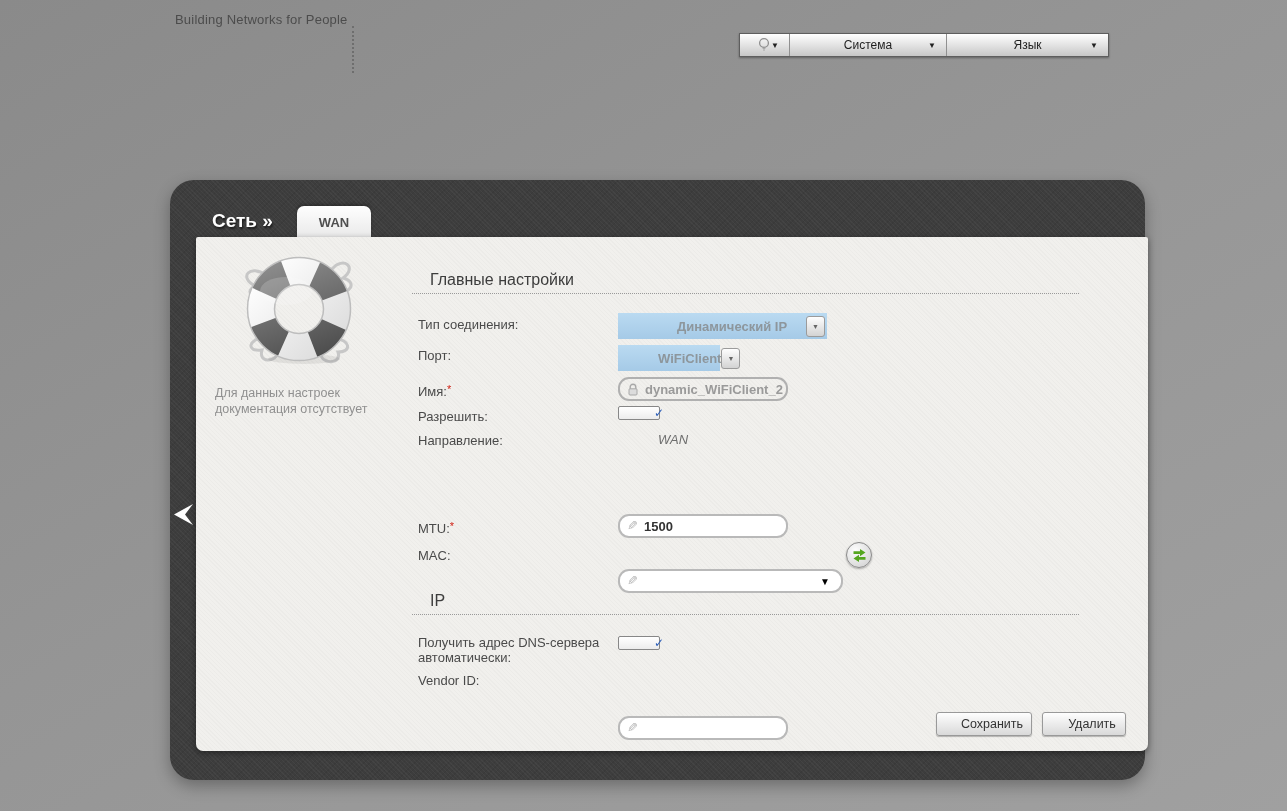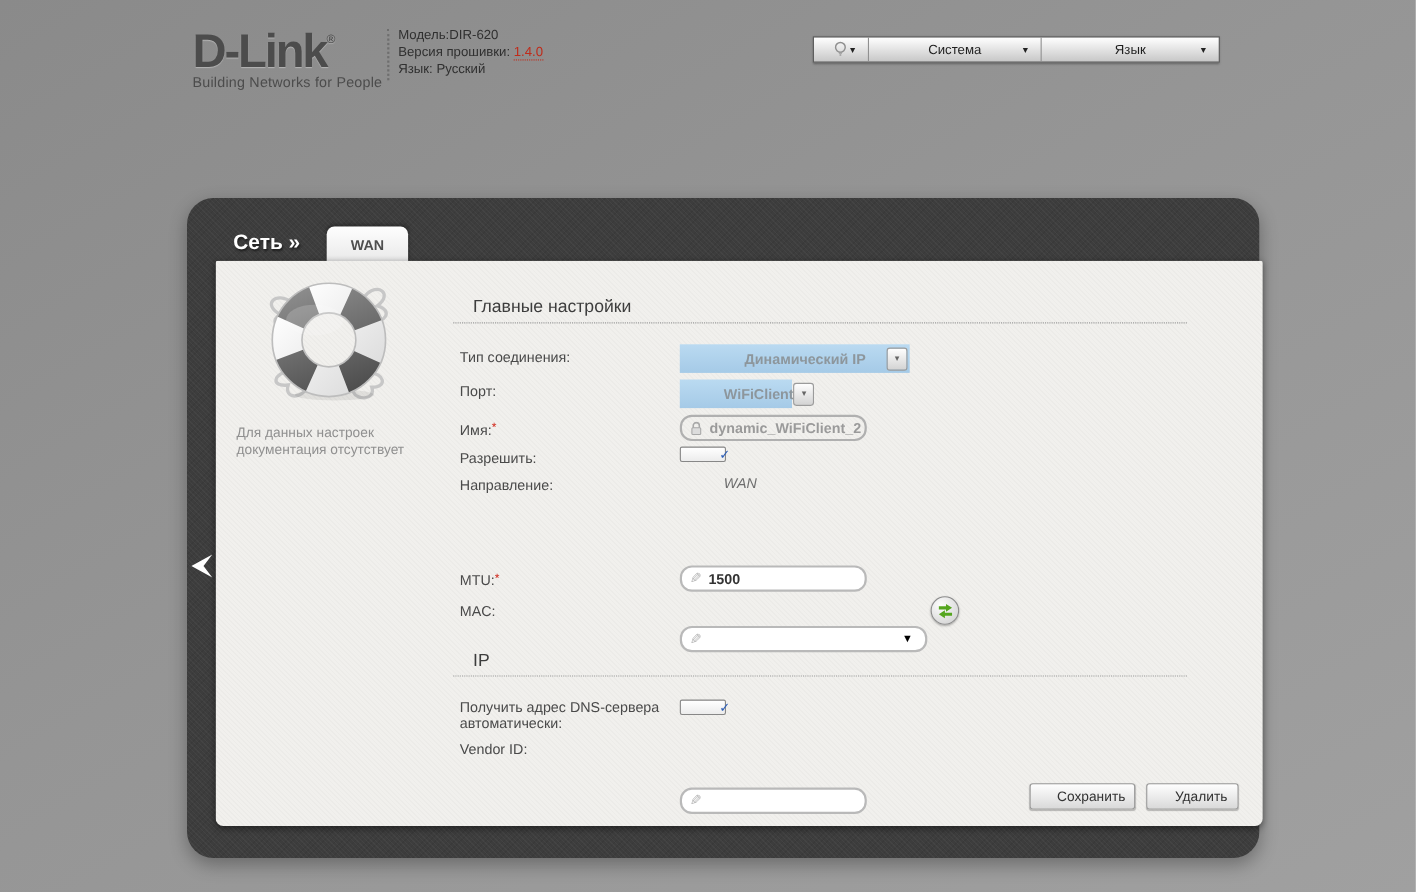--- a/index.html
+++ b/index.html
@@ -91,31 +91,25 @@
     font-size:12.5px;color:#333;box-shadow:0 1px 1px rgba(0,0,0,0.25);cursor:pointer;padding-left:16px;}
   .btn-save{left:740px;width:96px;}
   .btn-del{left:846px;width:84px;}
 </style>
 </head>
 <body>
 
 <div class="stage">
 
   <div class="logo">
-    <div class="logo-brand"><span>D-Link</span><span class="logo-reg">®</span></div>
     <div class="logo-tag">Building Networks for People</div>
   </div>
 
   <div class="hdr-divider"></div>
 
-  <div class="devinfo">
-    <div>Модель:DIR-620</div>
-    <div><span>Версия прошивки: </span><span class="fw-link">1.4.0</span></div>
-    <div>Язык: Русский</div>
-  </div>
 
   <div class="menubar">
     <div class="menu-btn mb-bulb">
       <svg width="14" height="17" viewBox="0 0 14 17">
         <circle cx="6" cy="6" r="4.4" fill="none" stroke="#8f8f8f" stroke-width="1.3"></circle>
         <path d="M4.6 10.2 h2.8 v1.6 h-2.8 z M5.2 12.4 h1.6 v1.2 h-1.6 z" fill="#9a9a9a"></path>
       </svg>
       <span class="menu-caret">▼</span>
     </div>
     <div class="menu-btn mb-sys">

